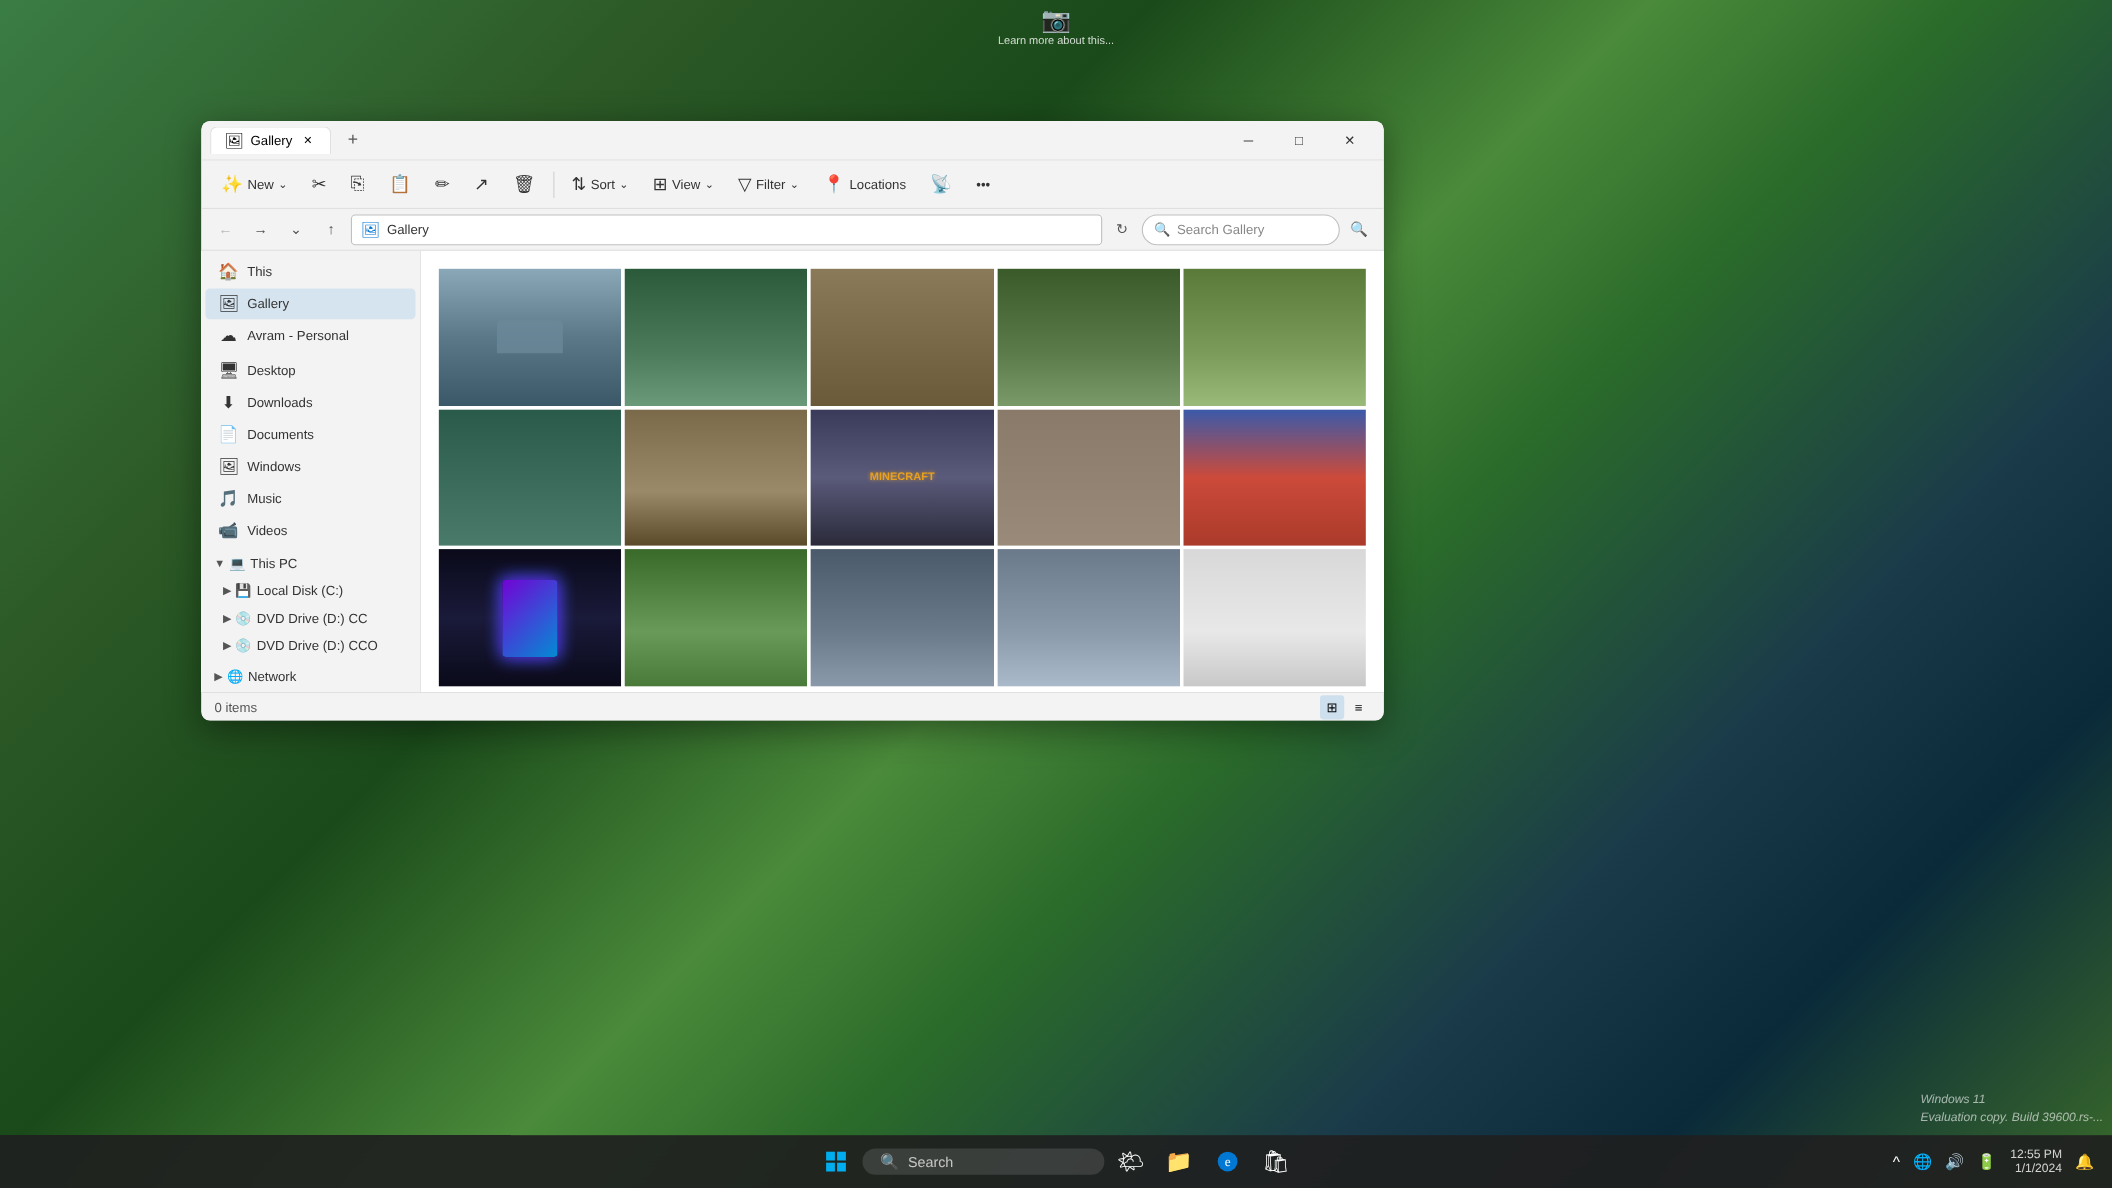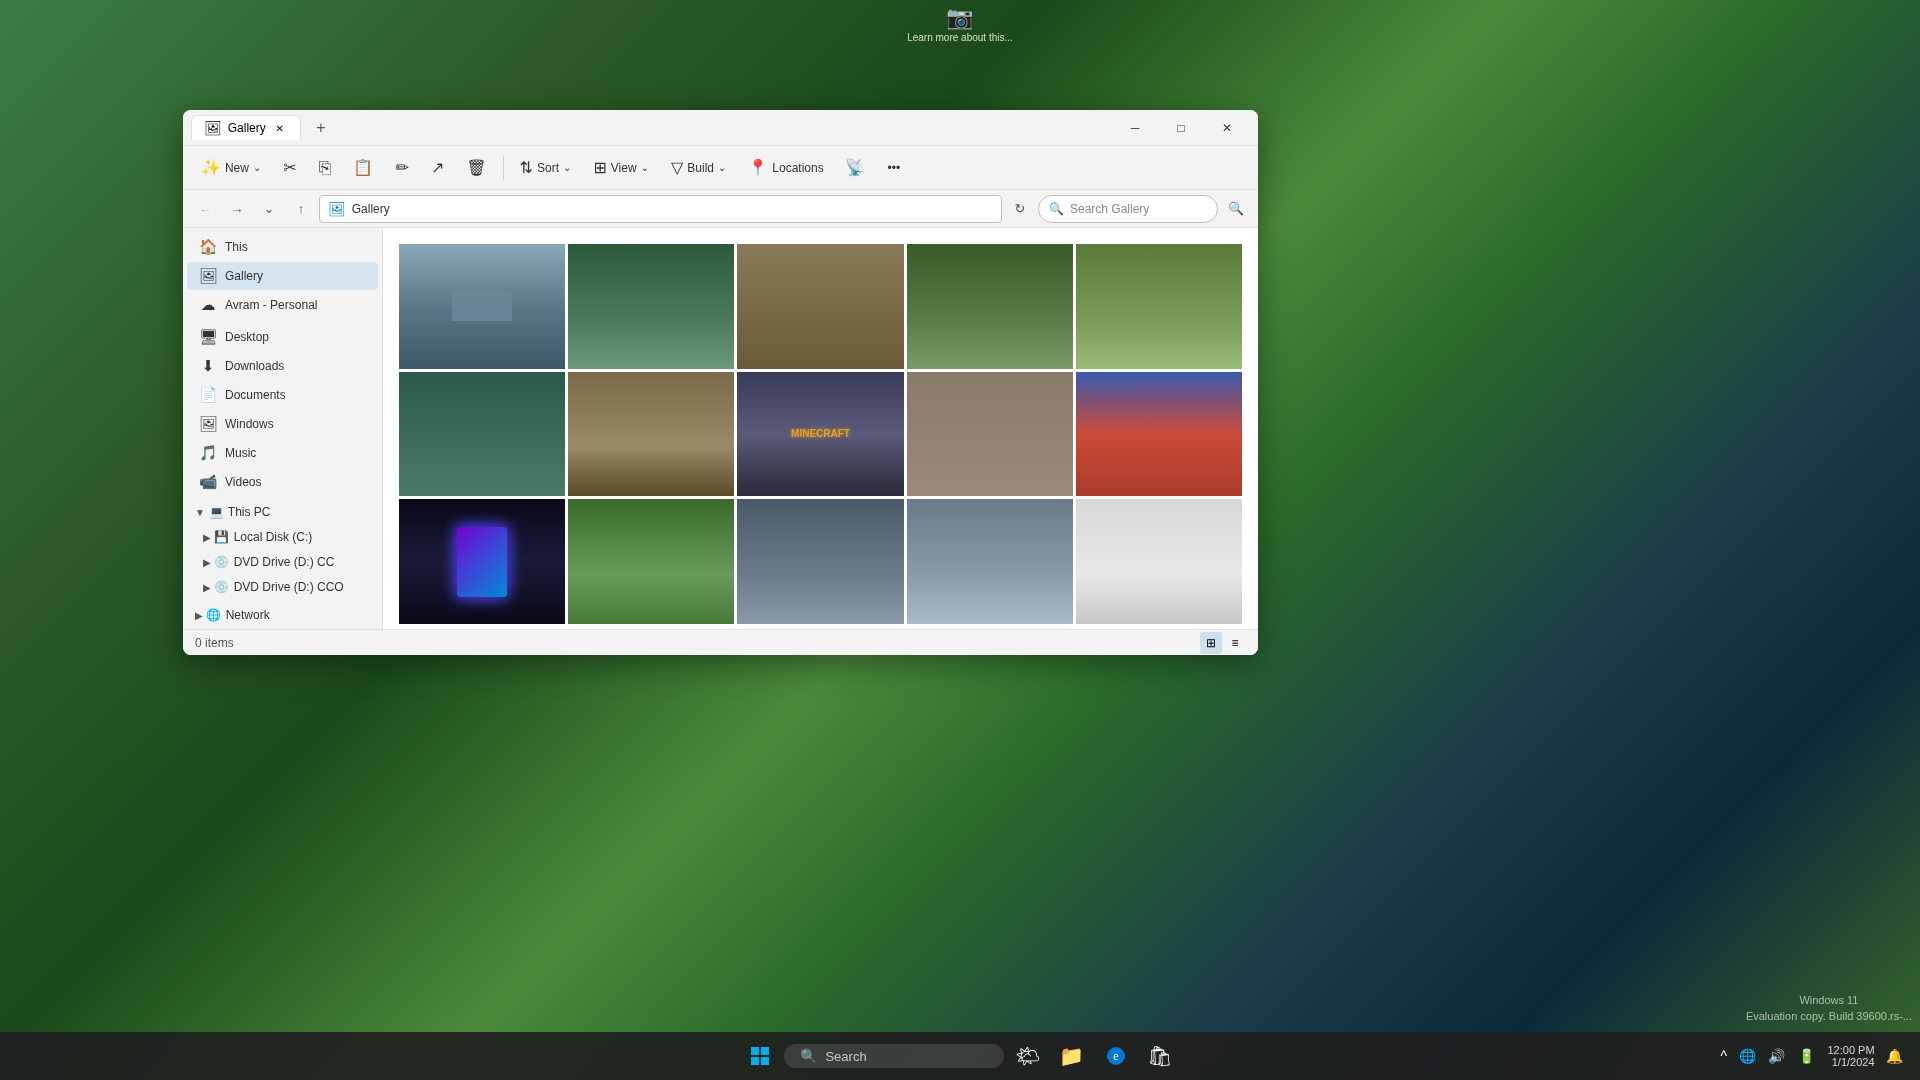--- a/index.html
+++ b/index.html
@@ -86,22 +86,23 @@
       cursor: pointer;
     }
 
     
     .win-watermark {
       position: absolute;
       bottom: 56px;
       right: 8px;
       color: rgba(255,255,255,0.6);
       font-size: 11px;
-      text-align: center;
+      text-align: left;
       line-height: 1.4;
+      font-style: italic;
     }
 
     
     .explorer-window {
       position: absolute;
       top: 110px;
       left: 183px;
       width: 1075px;
       height: 545px;
       background: #f3f3f3;
@@ -453,21 +454,21 @@
       <span>Sort</span>
       <span style="font-size:10px;">⌄</span>
     </div>
     <div class="toolbar-btn">
       <span class="icon">⊞</span>
       <span>View</span>
       <span style="font-size:10px;">⌄</span>
     </div>
     <div class="toolbar-btn">
       <span class="icon">▽</span>
-      <span>Build</span>
+      <span>Filter</span>
       <span style="font-size:10px;">⌄</span>
     </div>
     <div class="toolbar-btn">
       <span class="icon">📍</span>
       <span>Locations</span>
     </div>
     <div class="toolbar-btn">
       <span class="icon">📡</span>
     </div>
     <div class="toolbar-btn">
@@ -707,21 +708,21 @@
     <div class="taskbar-icon">🛍</div>
   </div>
   <div class="taskbar-right">
     <div class="system-tray">
       <span class="tray-icon">^</span>
       <span class="tray-icon">🌐</span>
       <span class="tray-icon">🔊</span>
       <span class="tray-icon">🔋</span>
     </div>
     <div style="color:rgba(255,255,255,0.8);font-size:11px;cursor:pointer;text-align:right;">
-      <div>12:00 PM</div>
+      <div>12:55 PM</div>
       <div>1/1/2024</div>
     </div>
     <span class="tray-icon">🔔</span>
   </div>
 </div>
 
 <div class="win-watermark">
   <div>Windows 11</div>
   <div>Evaluation copy. Build 39600.rs-...</div>
 </div>

